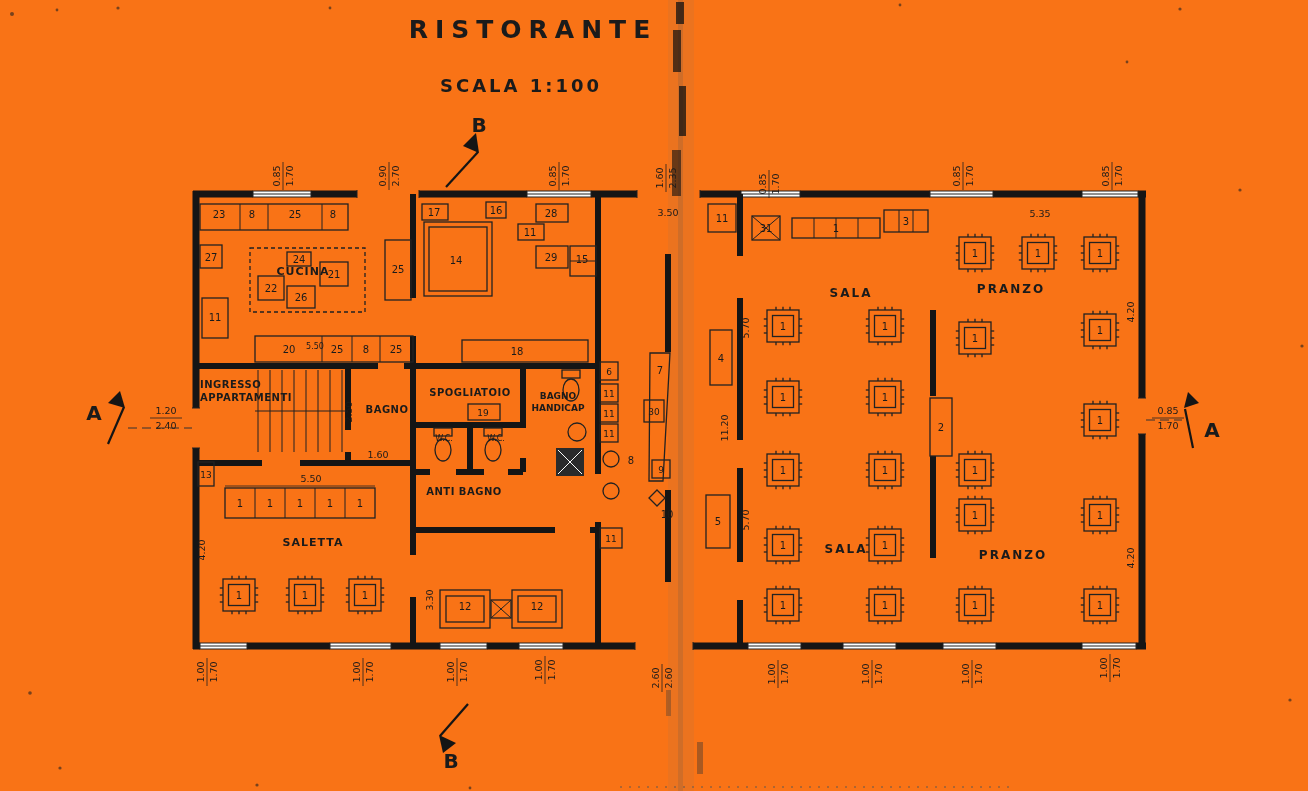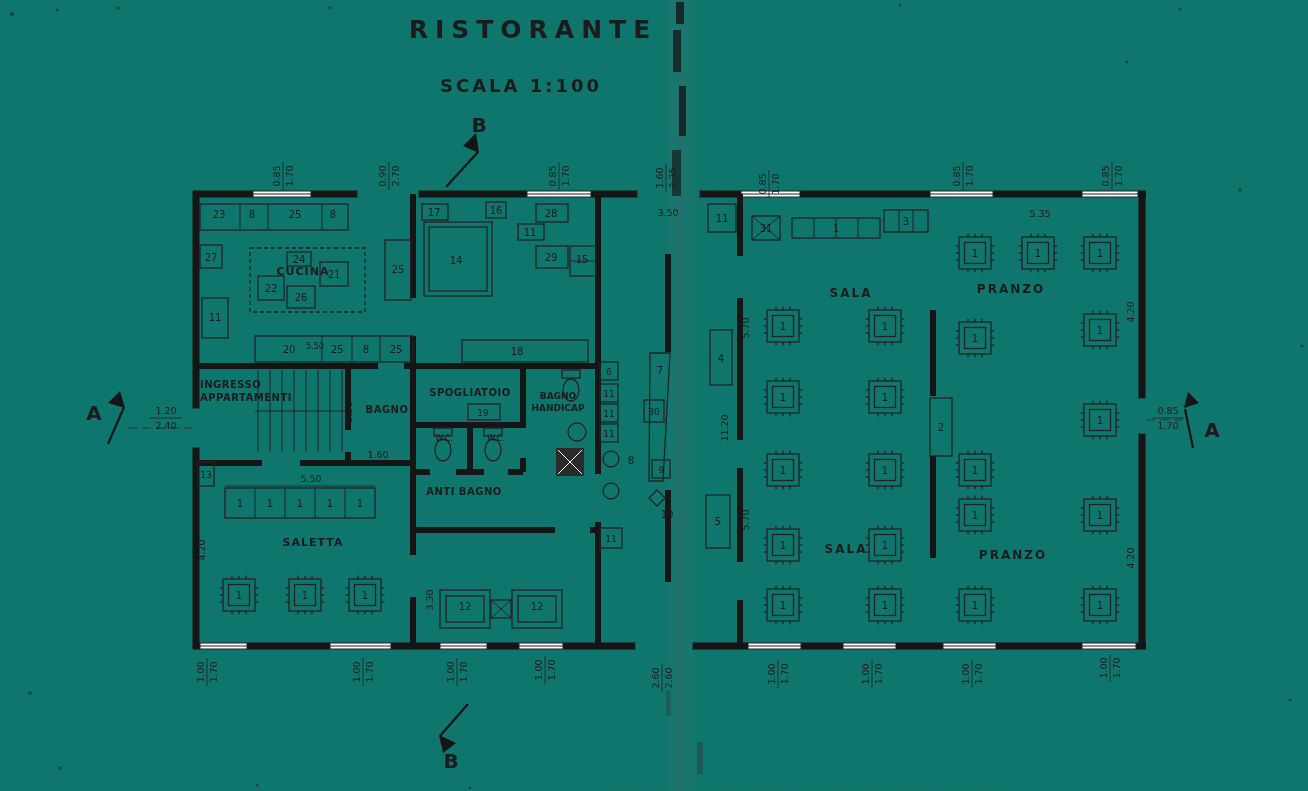--- a/index.html
+++ b/index.html
@@ -1,16 +1,16 @@
 <!DOCTYPE html>
 <html><head>
 <meta charset="utf-8">
 <style>
   html,body{margin:0;padding:0;background:#ddd;}
-  .page{position:relative;width:1308px;height:791px;background:#0f766e;overflow:hidden;}
+  .page{position:relative;width:1308px;height:791px;background:#f97316;overflow:hidden;}
   svg{position:absolute;left:0;top:0;}
   text{font-family:"DejaVu Sans","Liberation Sans",sans-serif;fill:#1b1b1b;}
   .t-title{font-size:25px;font-weight:bold;letter-spacing:7px;}
   .t-scale{font-size:18px;font-weight:bold;letter-spacing:3px;}
   .t-sec{font-size:20px;font-weight:bold;}
   .lbl{font-weight:bold;font-size:10px;letter-spacing:.5px;}
   .lbl9{font-weight:bold;font-size:9px;}
   .lbl11{font-weight:bold;font-size:11px;letter-spacing:1px;}
   .lbl12{font-weight:bold;font-size:12px;letter-spacing:2px;}
   .num{font-size:10px;}

